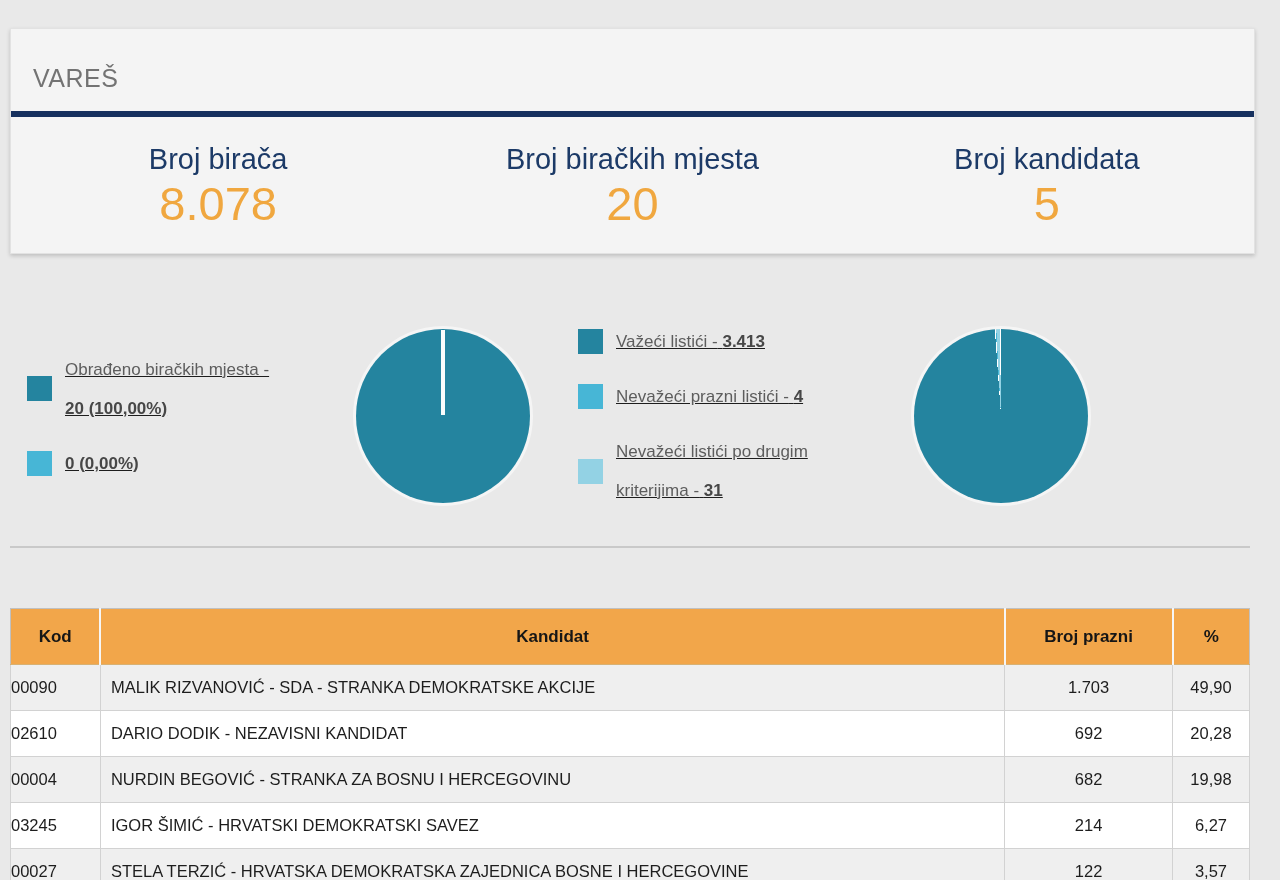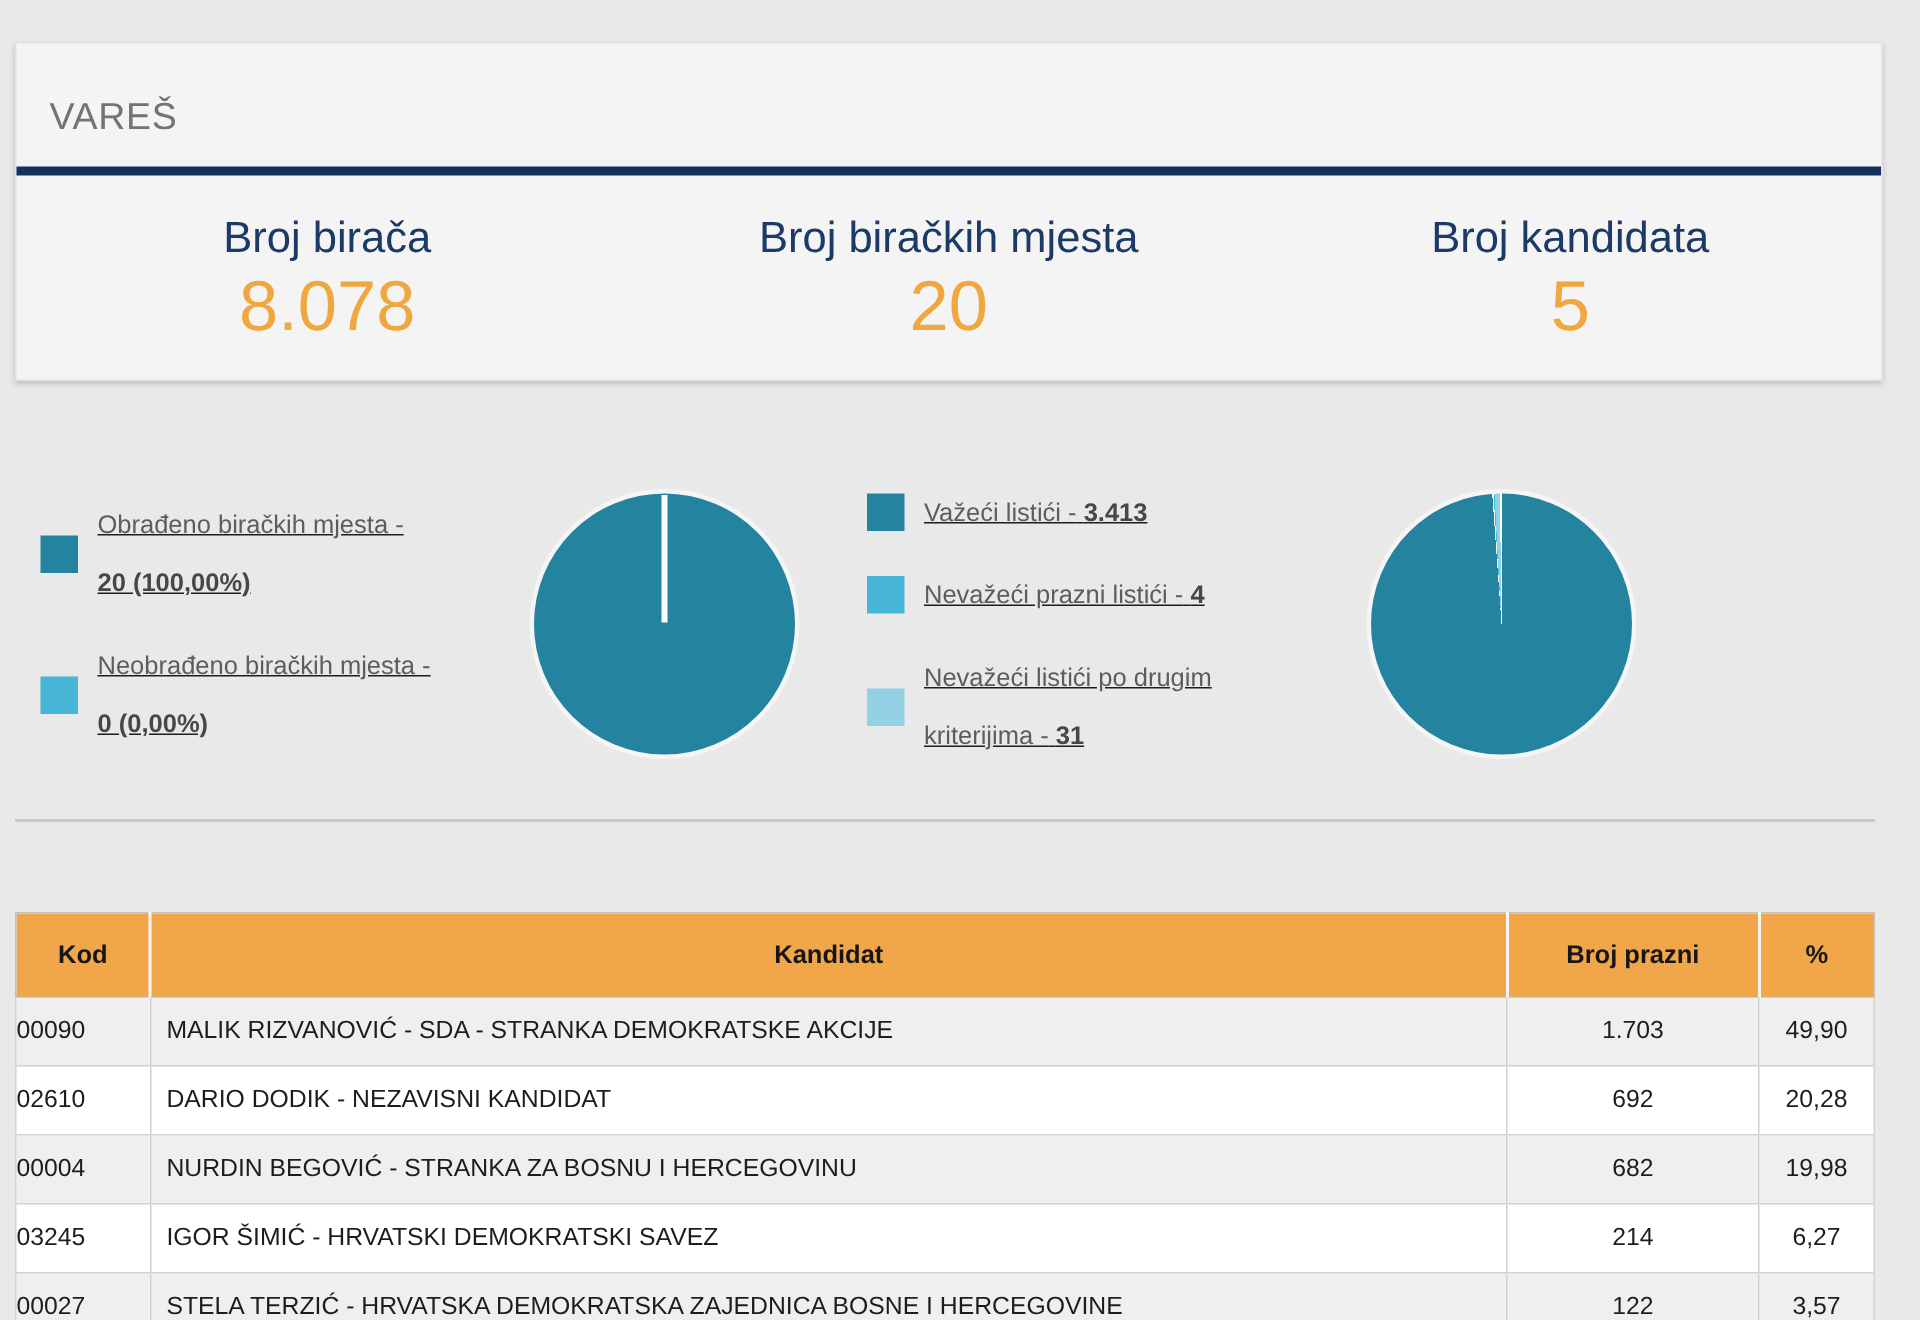--- a/index.html
+++ b/index.html
@@ -131,21 +131,20 @@
       <div class="legend-item">
         <span class="swatch" style="background: rgb(36, 132, 159);"></span>
         <div class="legend-text">
           <div>Obrađeno biračkih mjesta -</div>
           <div class="legend-value">20 (100,00%)</div>
         </div>
       </div>
       <div class="legend-item">
         <span class="swatch" style="background: rgb(71, 182, 214);"></span>
         <div class="legend-text">
-          <div>Neobrađeno biračkih mjesta -</div>
           <div class="legend-value">0 (0,00%)</div>
         </div>
       </div>
     </div>
 
     <div class="pie pie-turnout">
       <div class="seam"></div>
     </div>
 
     <div class="legend legend-2">

